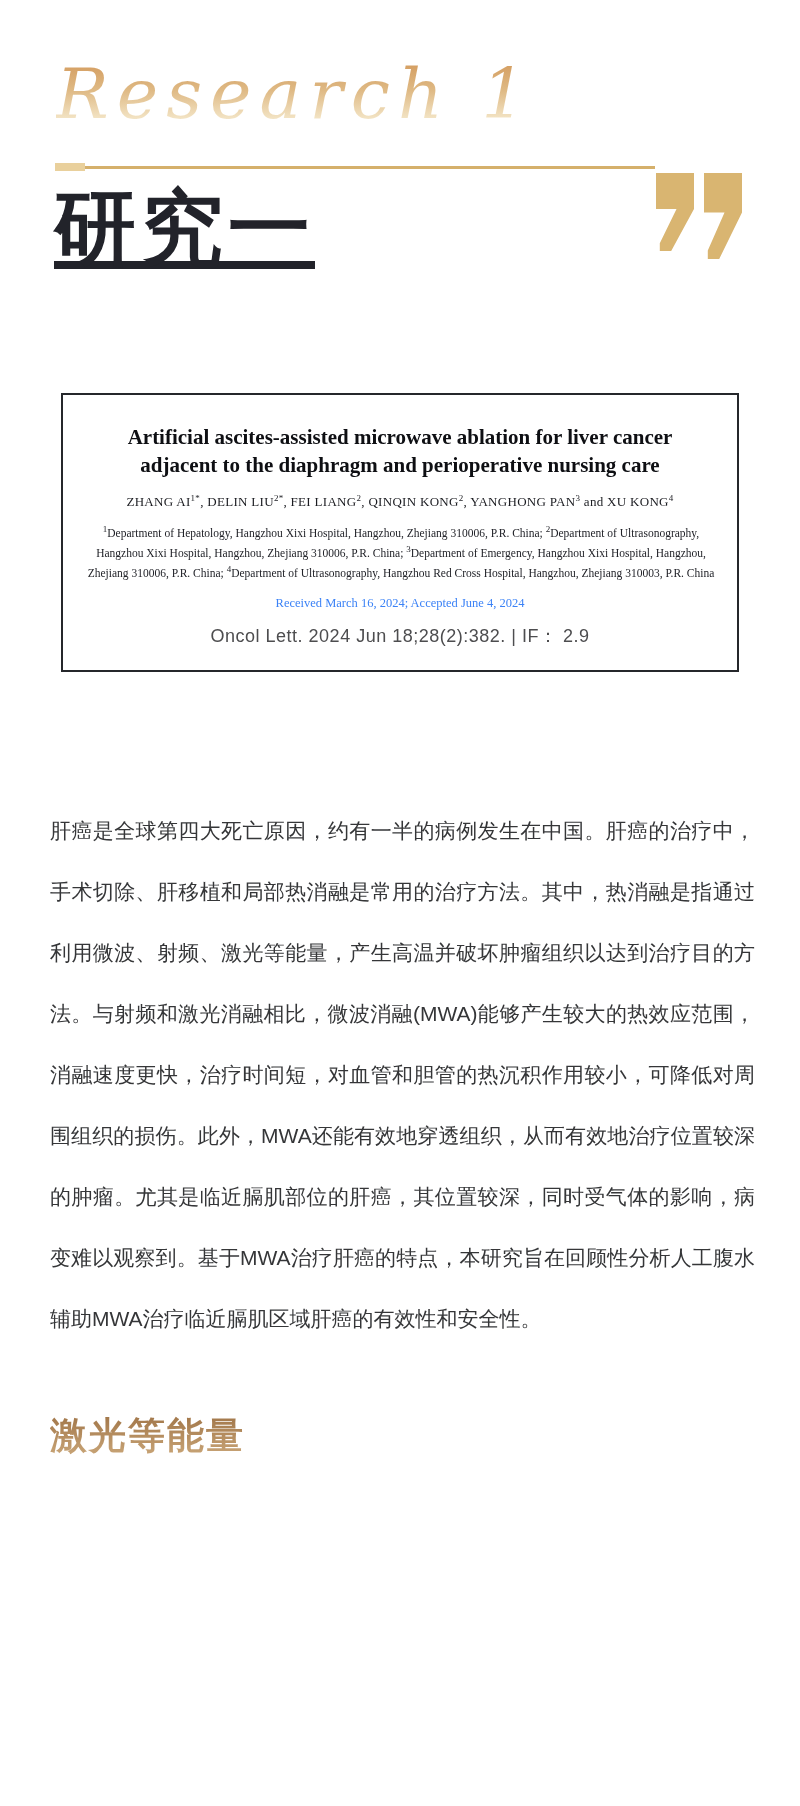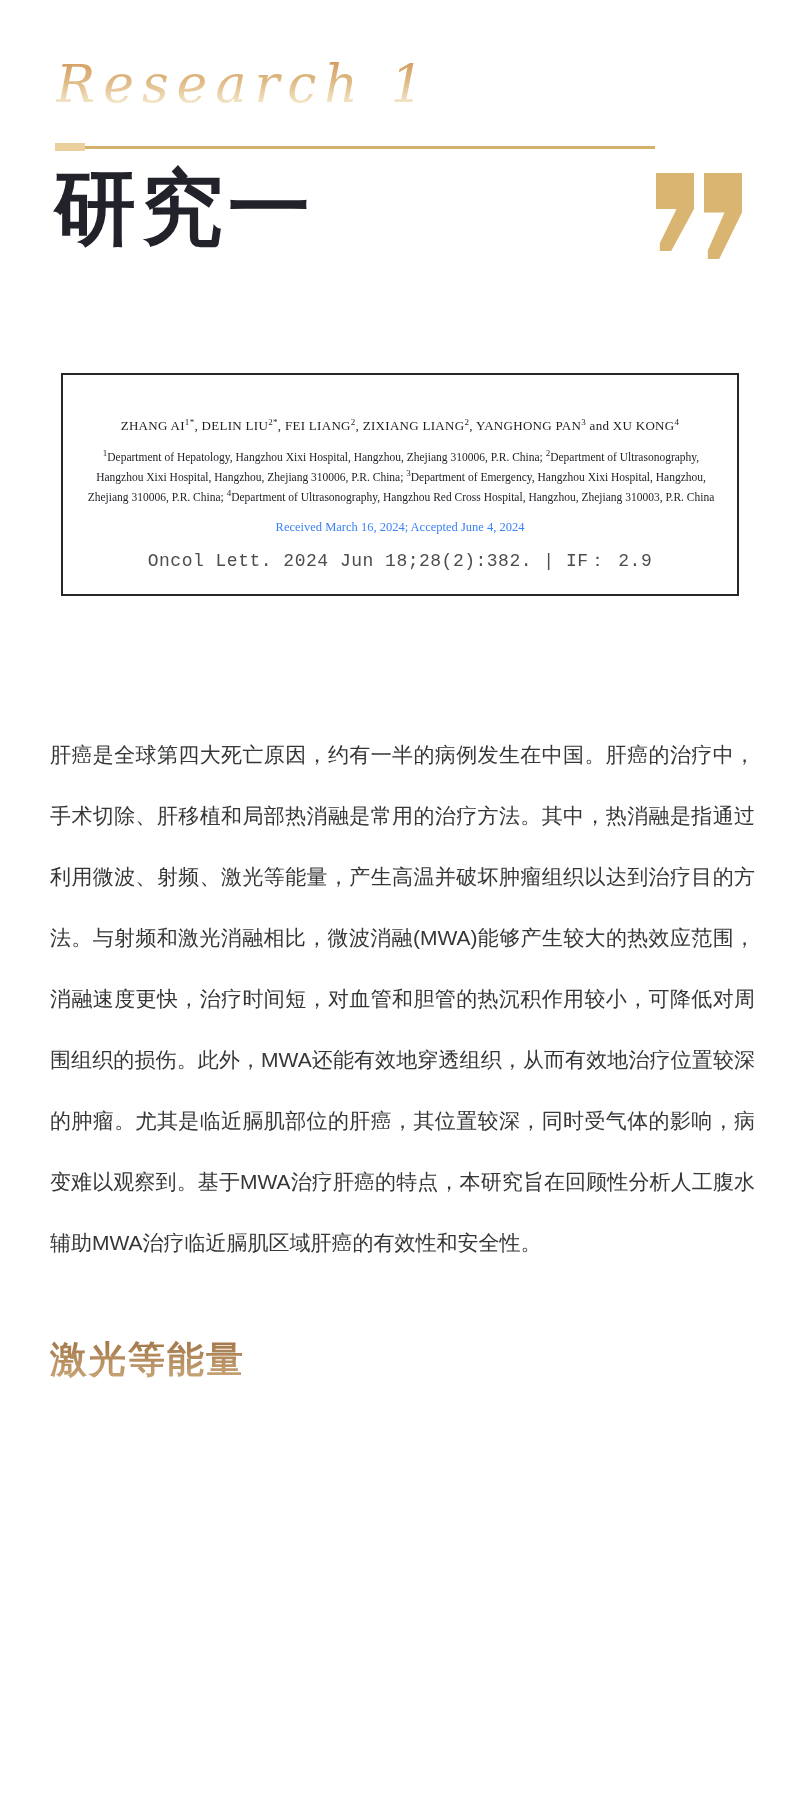--- a/index.html
+++ b/index.html
@@ -11,21 +11,21 @@
     background:#ffffff;
     overflow:hidden;
     font-family:"Liberation Sans", sans-serif;
   }
 
   
   .script-title {
     margin:56px 0 0 56px;
     font-family:"DejaVu Serif", serif;
     font-style:italic;
-    font-size:52px;
+    font-size:70px;
     line-height:1.1;
     letter-spacing:8px;
     background:linear-gradient(to bottom, #d39a5c 5%, #dfba85 45%, #f2e2c2 80%, #fbf5e8 100%);
     -webkit-background-clip:text;
     background-clip:text;
     color:transparent;
     width:560px;
   }
   .rule-row {
     display:flex; align-items:center;
@@ -36,20 +36,21 @@
   .rule-line { flex:1; height:3px; background:#d5b06b; }
 
   .cn-title {
     margin:12px 0 0 54px;
     font-family:"Liberation Serif", "DejaVu Serif", serif;
     font-weight:bold;
     font-size:82px;
     line-height:1.12;
     letter-spacing:5px;
     color:#22232a;
+    text-decoration:underline;
   }
 
   .quote-marks {
     position:absolute;
     top:173px; right:58px;
     display:flex; align-items:flex-start;
   }
   .q-mark {
     width:38px; height:78px;
     background:#d9b571;
@@ -91,21 +92,21 @@
     line-height:20px;
     color:#222329;
   }
   .paper-received {
     margin-top:13px;
     font-size:12.5px;
     color:#3b82f6;
   }
   .paper-journal {
     margin-top:13px;
-    font-family:Liberation Mono, monospace;
+    font-family:Liberation Sans, sans-serif;
     font-size:18px;
     letter-spacing:0.5px;
     color:#4d4d4f;
   }
 
   
   .body-text {
     margin:128px 45px 0 50px;
     font-size:21px;
     line-height:61px;
@@ -141,22 +142,26 @@
 
   <div class="quote-marks">
     <span class="q-mark"></span>
     <span class="q-mark second"></span>
   </div>
 
   <h1 class="cn-title">研究一</h1>
 
   
   <section class="paper-card">
+    <h2 class="paper-title">
+      <span>Artificial ascites-assisted microwave ablation for liver cancer</span><br>
+      <span>adjacent to the diaphragm and perioperative nursing care</span>
+    </h2>
 
-    <p class="paper-authors"><span>ZHANG AI</span><sup>1*</sup><span>,  </span><span>DELIN LIU</span><sup>2*</sup><span>,  </span><span>FEI LIANG</span><sup>2</sup><span>,  </span><span>ZIXIANG LIANG</span><sup>2</sup><span>,  </span><span>YANGHONG PAN</span><sup>3</sup><span>  and  </span><span>XU KONG</span><sup>4</sup></p>
+    <p class="paper-authors"><span>ZHANG AI</span><sup>1*</sup><span>,  </span><span>DELIN LIU</span><sup>2*</sup><span>,  </span><span>FEI LIANG</span><sup>2</sup><span>,  </span><span>QINQIN KONG</span><sup>2</sup><span>,  </span><span>YANGHONG PAN</span><sup>3</sup><span>  and  </span><span>XU KONG</span><sup>4</sup></p>
 
     <p class="paper-affiliations"><sup>1</sup><span>Department of Hepatology, Hangzhou Xixi Hospital, Hangzhou, Zhejiang 310006, P.R. China; </span><sup>2</sup><span>Department of Ultrasonography, Hangzhou Xixi Hospital, Hangzhou, Zhejiang 310006, P.R. China; </span><sup>3</sup><span>Department of Emergency, Hangzhou Xixi Hospital, Hangzhou, Zhejiang 310006, P.R. China; </span><sup>4</sup><span>Department of Ultrasonography, Hangzhou Red Cross Hospital, Hangzhou, Zhejiang 310003, P.R. China</span></p>
 
     <p class="paper-received">Received March 16, 2024;  Accepted June 4, 2024</p>
 
     <p class="paper-journal">Oncol Lett. 2024 Jun 18;28(2):382. | IF： 2.9</p>
   </section>
 
   
   <p class="body-text">肝癌是全球第四大死亡原因，约有一半的病例发生在中国。肝癌的治疗中，手术切除、肝移植和局部热消融是常用的治疗方法。其中，热消融是指通过利用微波、射频、激光等能量，产生高温并破坏肿瘤组织以达到治疗目的方法。与射频和激光消融相比，微波消融(MWA)能够产生较大的热效应范围，消融速度更快，治疗时间短，对血管和胆管的热沉积作用较小，可降低对周围组织的损伤。此外，MWA还能有效地穿透组织，从而有效地治疗位置较深的肿瘤。尤其是临近膈肌部位的肝癌，其位置较深，同时受气体的影响，病变难以观察到。基于MWA治疗肝癌的特点，本研究旨在回顾性分析人工腹水辅助MWA治疗临近膈肌区域肝癌的有效性和安全性。</p>

